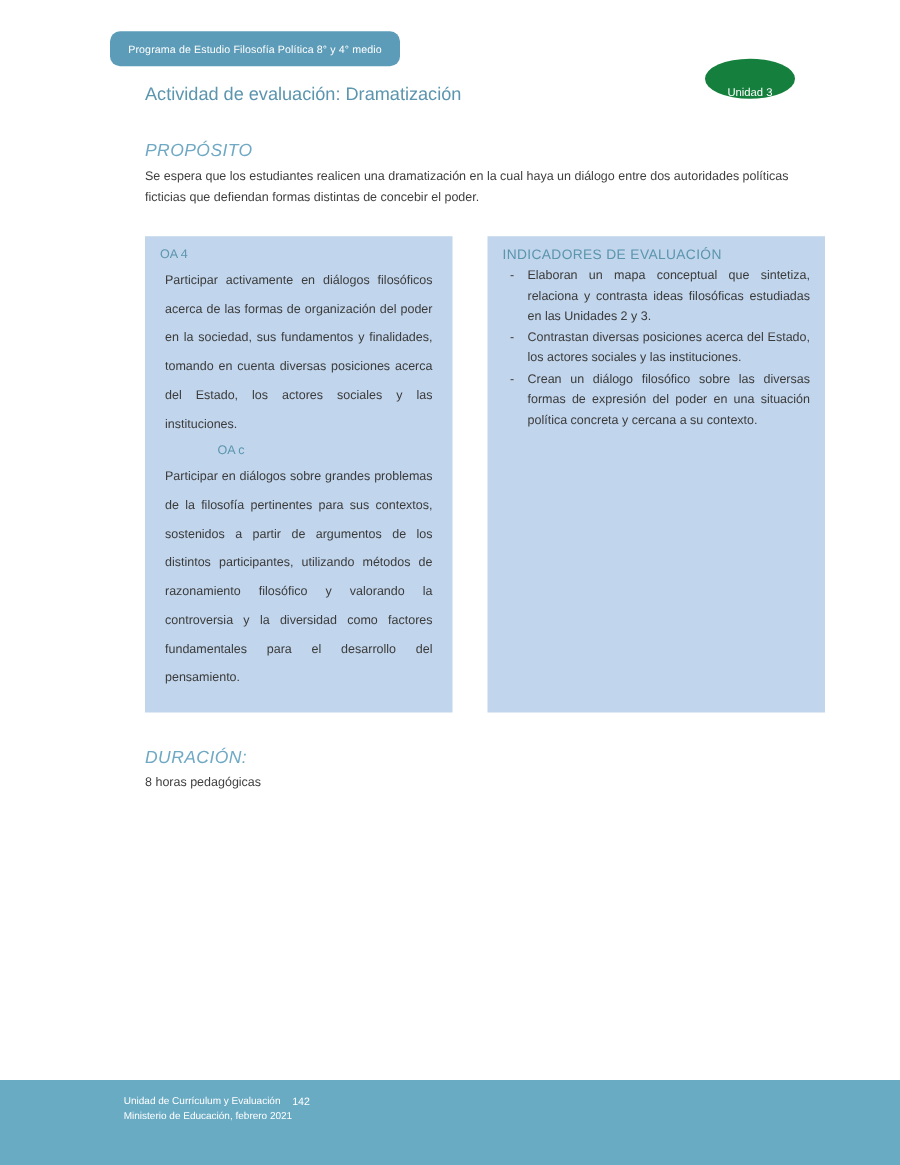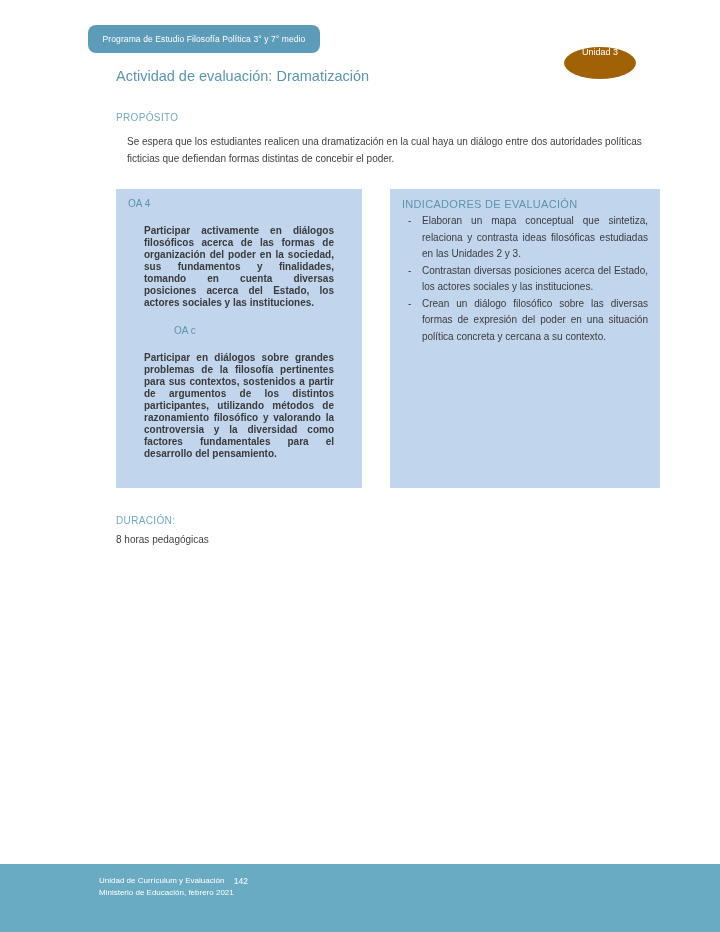--- a/index.html
+++ b/index.html
@@ -41,24 +41,24 @@
     font-size: 8.5px;
     letter-spacing: 0.1px;
     white-space: nowrap;
   }
   .unit-badge {
     position: absolute;
     left: 564px;
     top: 22px;
     width: 72px;
     height: 32px;
-    background: #a16207;
+    background: #15803d;
     border-radius: 50%;
     display: flex;
-    align-items: flex-start;
+    align-items: flex-end;
     justify-content: center;
   }
   .unit-badge-label {
     color: #ffffff;
     font-size: 9px;
     white-space: nowrap;
   }
 
   
   .page-content {
@@ -72,31 +72,32 @@
   .page-title {
     color: #5b95ae;
     font-size: 14.5px;
     line-height: 20px;
     margin: 0 0 26px 0;
     font-weight: normal;
   }
 
   .section-heading {
     color: #6fa9c4;
-    font-size: 10px;
+    font-size: 14px;
     letter-spacing: 0.35px;
     margin: 0 0 6px 0;
     font-weight: normal;
+    font-style: italic;
   }
 
   .body-paragraph {
     font-size: 10px;
     line-height: 16.5px;
     color: #3f3f3f;
-    margin: 11px;
+    margin: 0;
     max-width: 548px;
   }
 
   
   .boxes {
     display: flex;
     gap: 28px;
     margin-top: 22px;
     align-items: stretch;
   }
@@ -117,26 +118,25 @@
     font-size: 10px;
     margin: 0 0 1px 0;
     font-weight: normal;
   }
   .oa-code.second {
     margin-top: 1px;
     margin-left: 46px;
   }
   .oa-text {
     font-size: 10px;
-    line-height: 12px;
+    line-height: 23px;
     color: #3b3b3b;
-    margin: 16px;
+    margin: 4px;
     text-align: justify;
     text-justify: inter-word;
-    font-weight: bold;
   }
 
   .box-heading {
     color: #5b95ae;
     font-size: 11px;
     letter-spacing: 0.3px;
     margin: 0 0 3px 0;
     font-weight: normal;
   }
 
@@ -203,21 +203,21 @@
     color: #ffffff;
     font-size: 8.5px;
     line-height: 12px;
   }
 </style>
 </head>
 <body>
 
 <div class="header-row">
   <div class="header-pill">
-    <span class="header-pill-label">Programa de Estudio Filosofía Política 3° y 7° medio</span>
+    <span class="header-pill-label">Programa de Estudio Filosofía Política 8° y 4° medio</span>
   </div>
   <div class="unit-badge">
     <span class="unit-badge-label">Unidad 3</span>
   </div>
 </div>
 
 <div class="page-content">
 
   <h1 class="page-title">Actividad de evaluación: Dramatización</h1>
 

